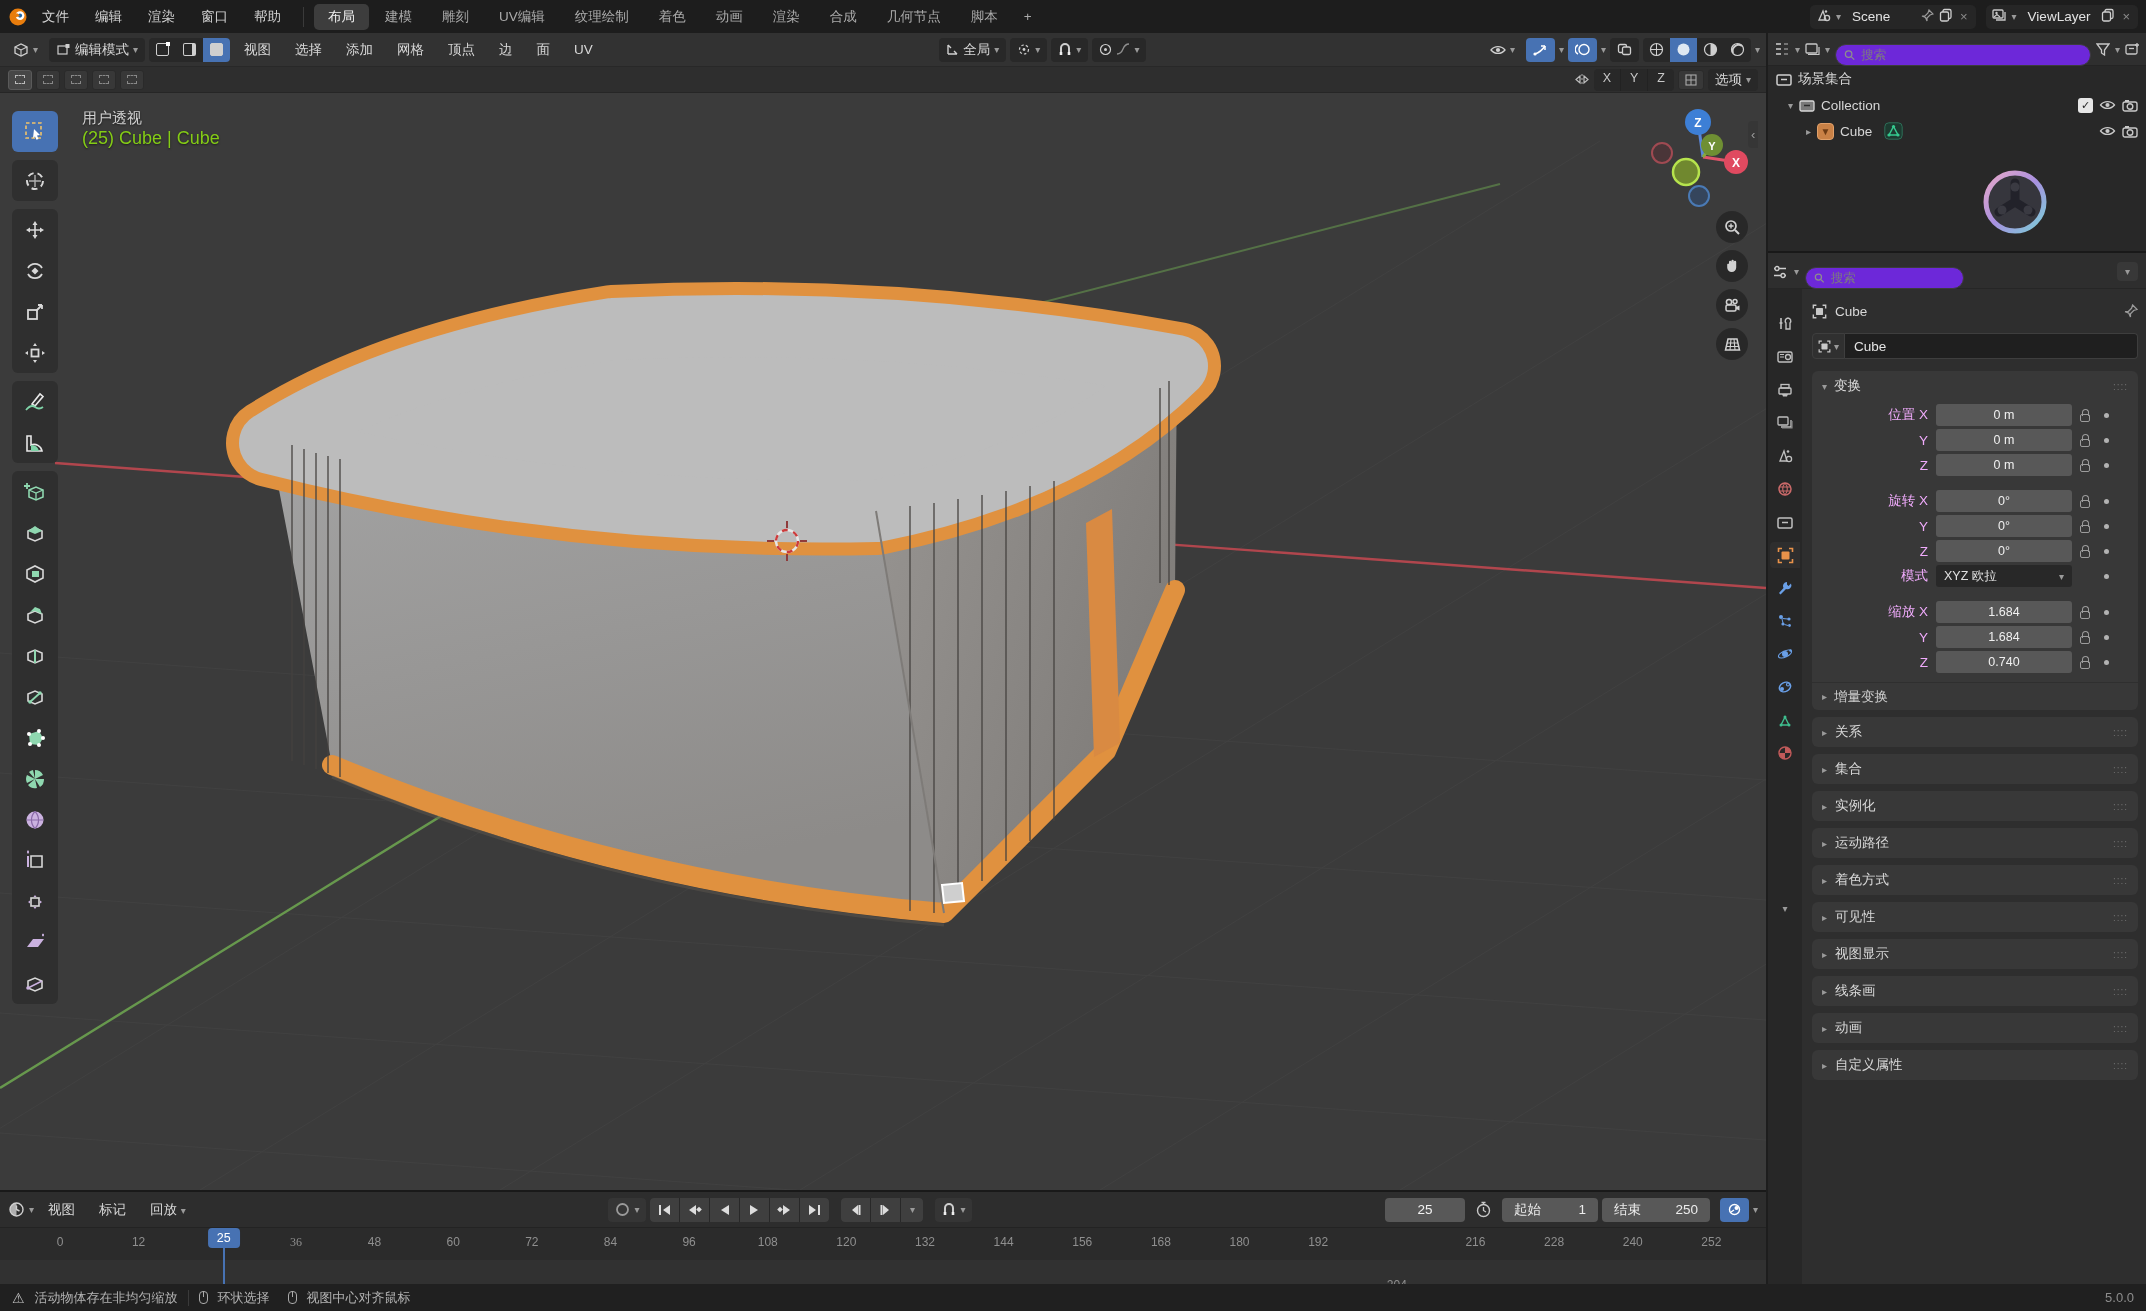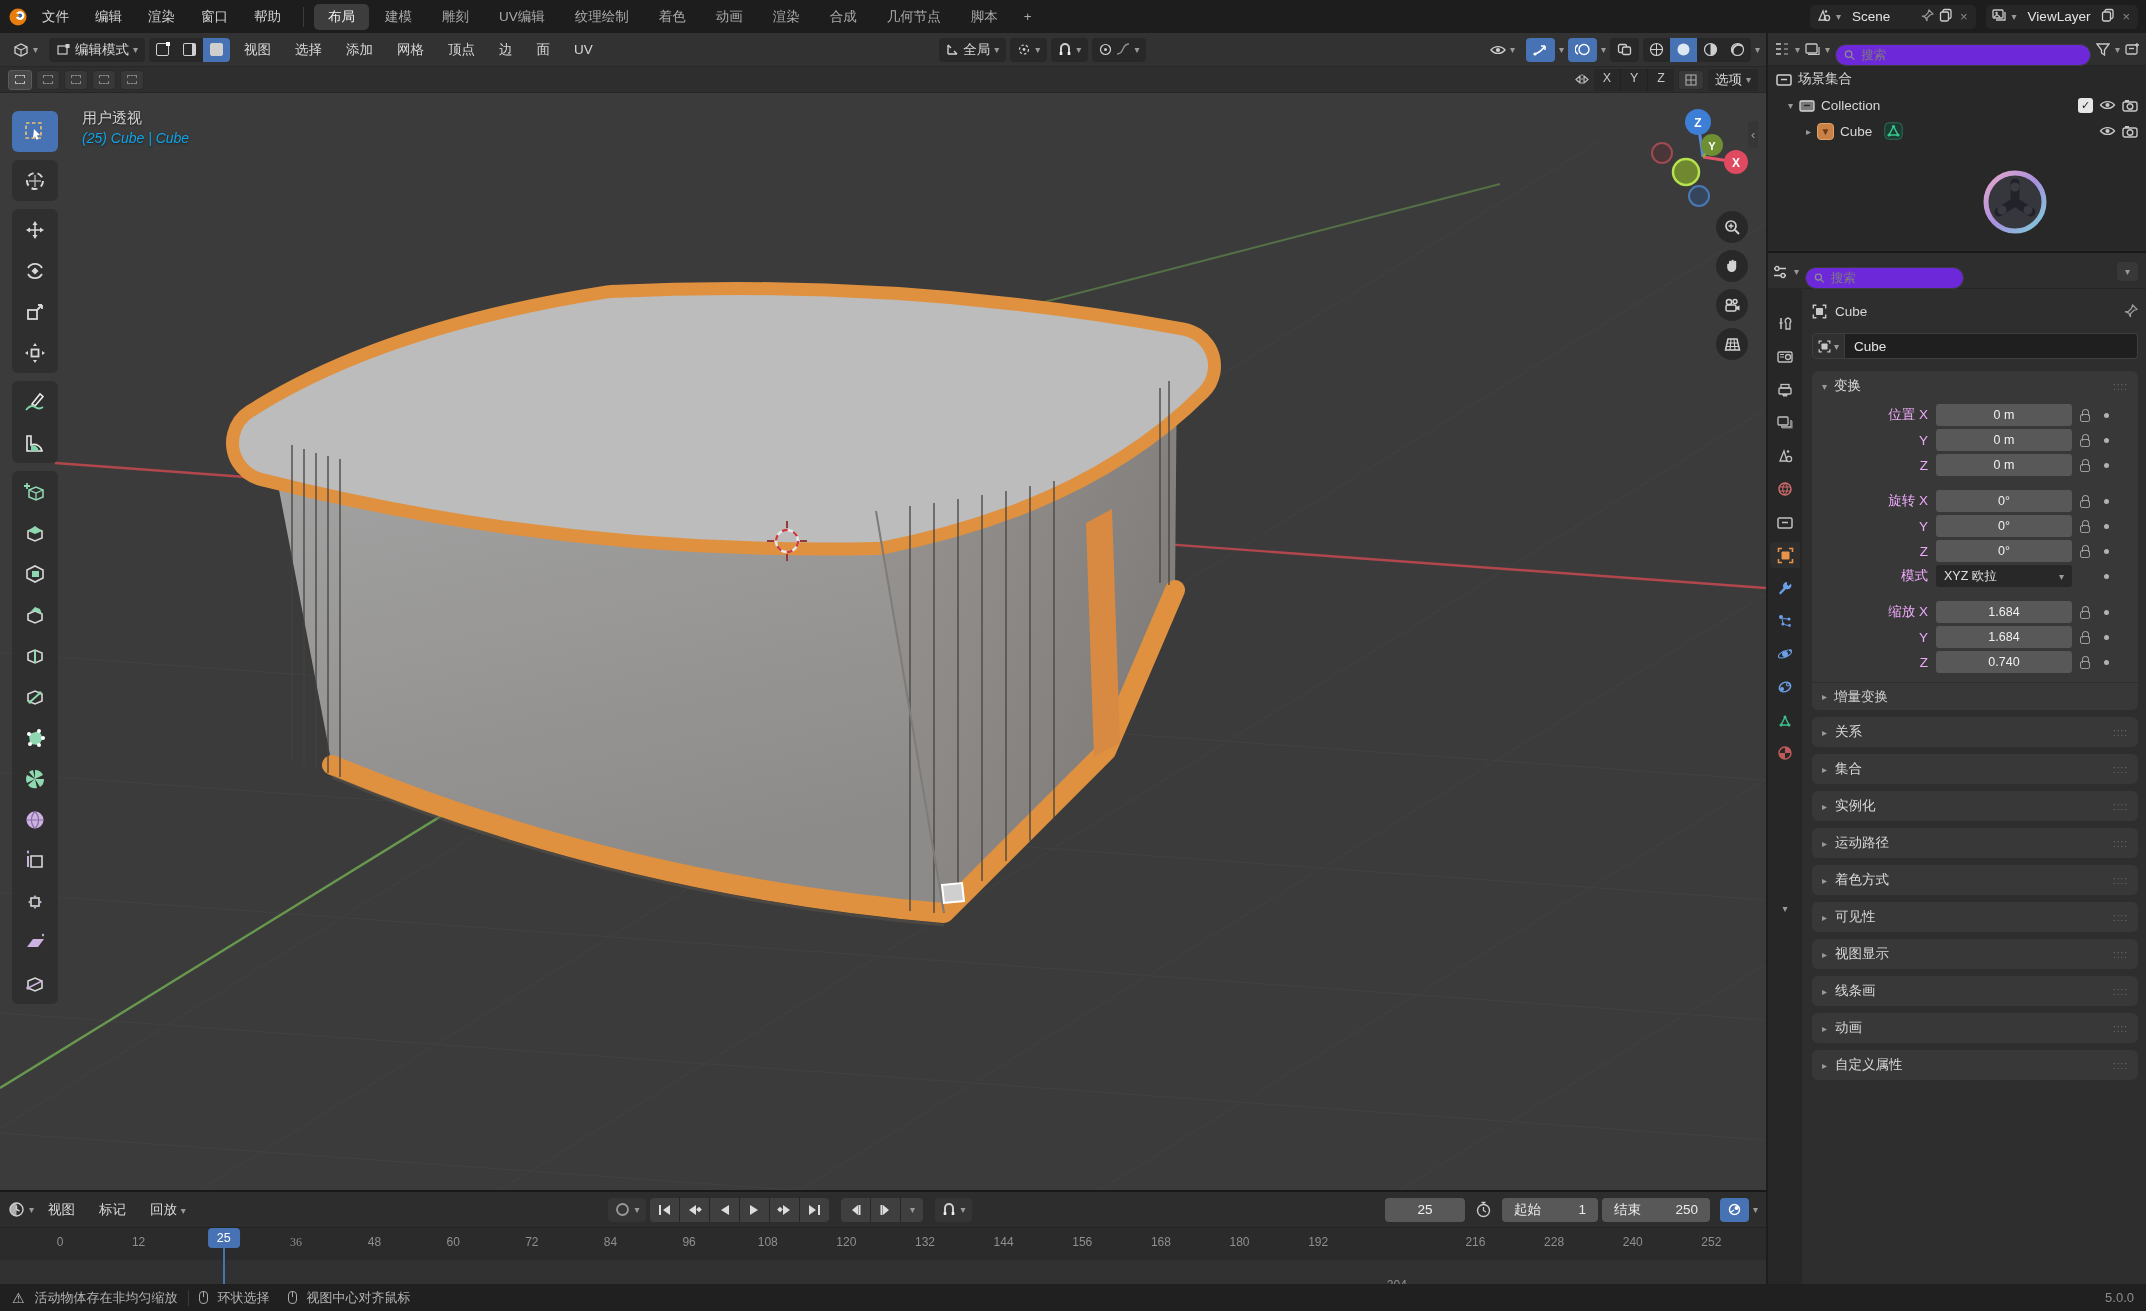--- a/index.html
+++ b/index.html
@@ -46,21 +46,21 @@
   .xyz-group span:last-child { border-right:none; }
 
   
   .toolbar { position:absolute; left:12px; top:18px; width:46px; display:flex; flex-direction:column; gap:2px; }
   .tool-group { background:#2e2e2eee; border-radius:6px; display:flex; flex-direction:column; overflow:hidden; margin-bottom:6px; }
   .tool { width:46px; height:41px; display:flex; align-items:center; justify-content:center; }
   .tool.active { background:#4772b3; }
   .tool svg { display:block; }
 
   .vp-info { position:absolute; left:82px; top:14px; line-height:21px; color:#d2d2d2; font-size:15px; text-shadow:0 1px 2px #0008; }
-  .vp-info .l2 { color:#0ea5e9; font-size:14px;font-style:italic; }
+  .vp-info .l2 { color:#84cc16; font-size:18px; }
 
   .collapse-arrow { position:absolute; left:1748px; top:28px; color:#9a9a9a; background:#33333388; border-radius:4px 0 0 4px; padding:6px 3px; font-size:13px; }
 
   .nav-btns { position:absolute; left:1716px; top:118px; display:flex; flex-direction:column; gap:7px; }
   .nav-circle { width:32px; height:32px; border-radius:50%; background:rgba(30,30,30,.65); display:flex; align-items:center; justify-content:center; }
 
   
   .rightpanel { position:absolute; left:1768px; top:33px; width:378px; height:1251px; background:#2e2e2e; }
   .outliner { position:absolute; left:0; top:0; width:100%; height:220px; background:#282828; border-bottom:2px solid #191919; }
   .ol-header { height:33px; background:#2f2f2f; border-bottom:1px solid #242424; display:flex; align-items:center; gap:5px; padding:0 6px; }

